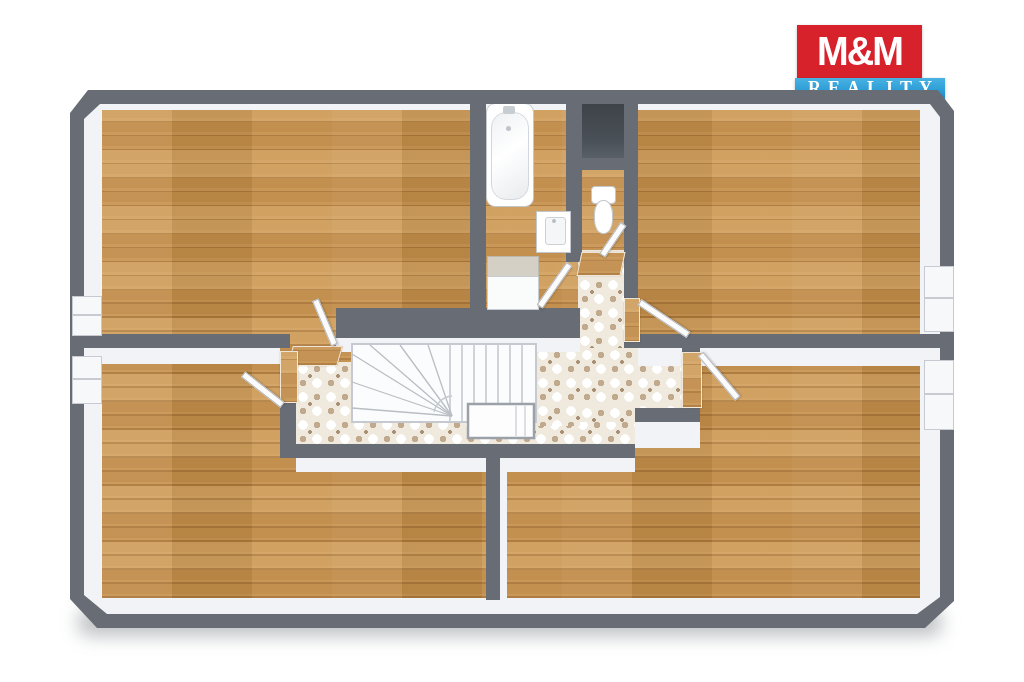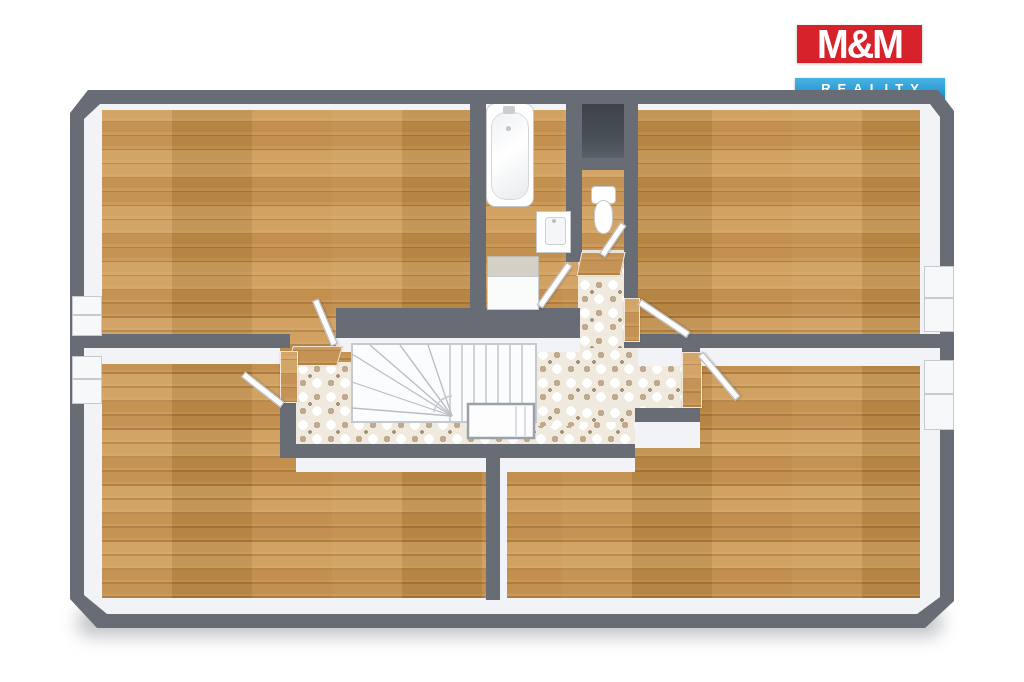--- a/index.html
+++ b/index.html
@@ -6,31 +6,31 @@
             font-family:"Liberation Sans","DejaVu Sans",sans-serif;}
   .abs{position:absolute;}
   #stage{position:relative;width:1024px;height:682px;background:#ffffff;}
 
   
   #title{left:0;top:30px;width:1024px;text-align:center;font-size:21px;font-weight:bold;
          color:#111;letter-spacing:.2px;}
 
   
   #logo{left:795px;top:25px;width:150px;height:76px;}
-  #logo .red{position:absolute;left:2px;top:0;width:125px;height:38px;background:#d7222b;
+  #logo .red{position:absolute;left:2px;top:0;width:125px;height:53px;background:#d7222b;
              display:flex;align-items:center;justify-content:center;
              box-shadow:0 1px 3px rgba(0,0,0,.25);}
   #logo .red span{color:#fff;font-weight:bold;font-size:38px;letter-spacing:-2px;
                   transform:scaleY(1.05);}
   #logo .blue{position:absolute;left:0;top:53px;width:150px;height:21px;
               background:linear-gradient(180deg,#49b2e2 0%,#2f9fd8 55%,#1f87c2 100%);
               display:flex;align-items:center;justify-content:center;
               box-shadow:0 1px 3px rgba(0,0,0,.25);}
-  #logo .blue span{color:#fff;font-weight:bold;font-size:13px;letter-spacing:7px;
-                   padding-left:7px;}
+  #logo .blue span{color:#fff;font-weight:bold;font-size:18px;letter-spacing:7px;
+                   padding-left:7px;font-family:Liberation Serif, serif;}
 
   
   #plan-shadow{left:78px;top:608px;width:864px;height:28px;background:rgba(70,76,84,.35);
                filter:blur(9px);border-radius:12px;}
   #outer-wall{left:0;top:0;width:1024px;height:682px;background:#686d75;
       clip-path:polygon(88px 90px,938px 90px,954px 111px,954px 601px,925px 628px,
                         97px 628px,70px 599px,70px 113px);}
   #inner{left:0;top:0;width:1024px;height:682px;background:#f2f3f6;
       clip-path:polygon(100px 104px,930px 104px,940px 117px,940px 597px,917px 614px,
                         107px 614px,84px 595px,84px 119px);}

